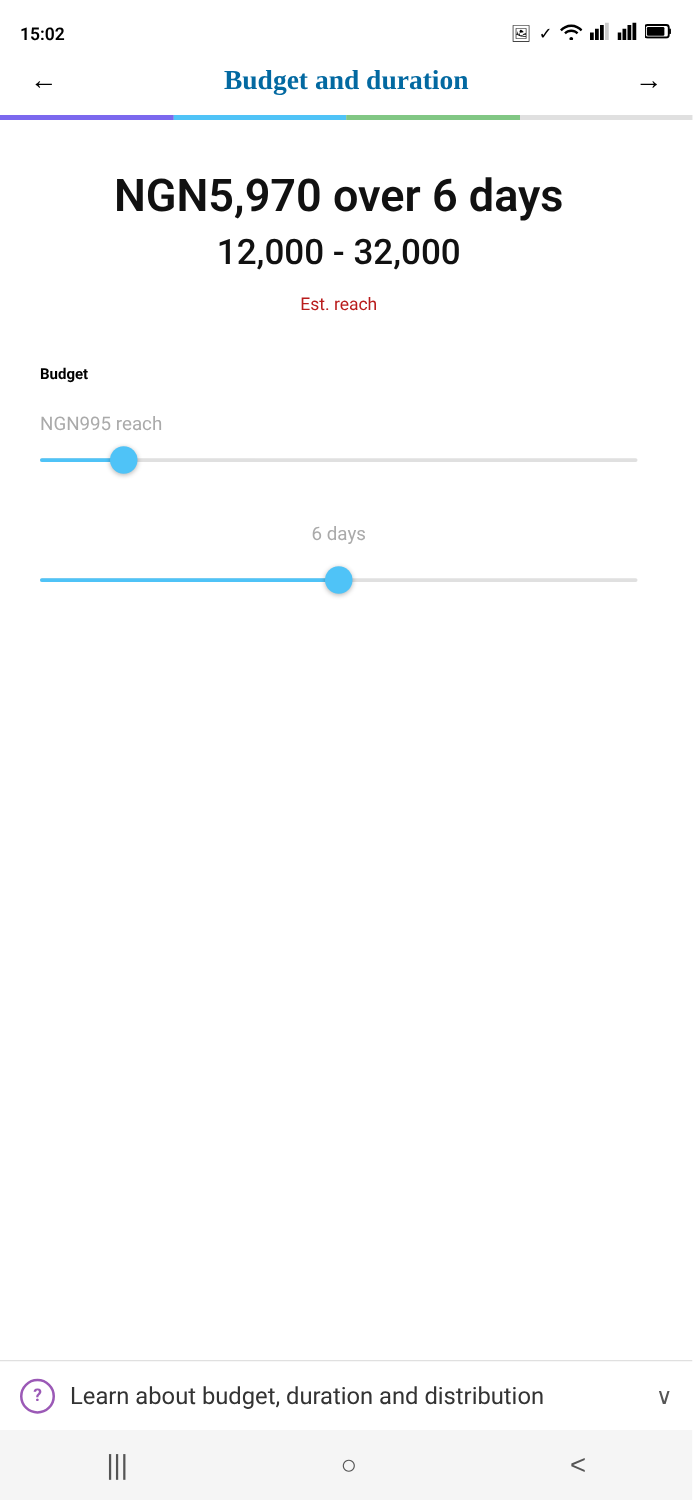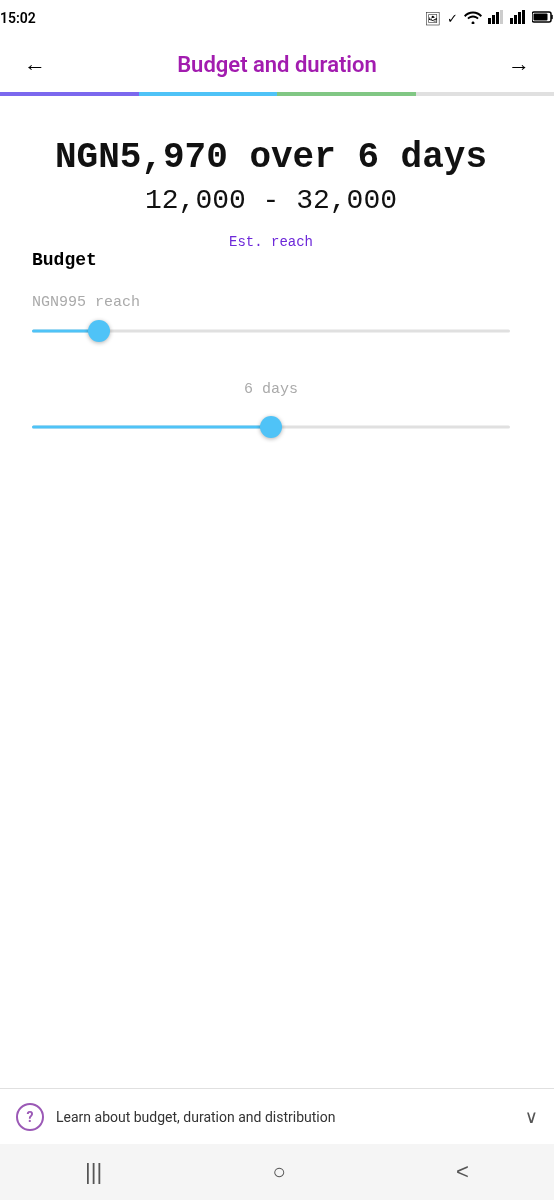--- a/index.html
+++ b/index.html
@@ -15,23 +15,23 @@
       font-family: -apple-system, BlinkMacSystemFont, 'Segoe UI', Roboto, sans-serif;
       overflow: hidden;
       position: relative;
     }
 
     
     .status-bar {
       height: 36px;
       background: #ffffff;
       display: flex;
-      align-items: center;
+      align-items: flex-end;
       justify-content: space-between;
-      padding: 0 0;
+      padding: 0 16px;
     }
 
     .status-time {
       font-size: 14px;
       font-weight: 600;
       color: #000;
     }
 
     .status-icons {
       display: flex;
@@ -46,21 +46,22 @@
       display: flex;
       align-items: center;
       justify-content: space-between;
       padding: 0 16px;
       border-bottom: none;
     }
 
     .header-title {
       font-size: 22px;
       font-weight: 600;
-      color: #a21caf;
+      color: #0369a1;
+      font-family: Liberation Serif, serif;
     }
 
     .header-nav-btn {
       background: none;
       border: none;
       cursor: pointer;
       font-size: 22px;
       color: #000;
       padding: 4px 8px;
     }
@@ -92,21 +93,20 @@
     }
 
     .seg-4 {
       width: 25%;
       background: #e0e0e0;
     }
 
     
     .main-content {
       padding: 40px 44px 0 32px;
-      font-family: Liberation Mono, monospace;
     }
 
     .spend-amount {
       text-align: center;
       font-size: 36px;
       font-weight: 600;
       color: #111;
       margin-bottom: 6px;
       line-height: 1.2;
     }
@@ -122,26 +122,27 @@
       text-align: center;
       font-size: 28px;
       font-weight: 500;
       color: #111;
       margin-bottom: 18px;
     }
 
     .reach-label {
       text-align: center;
       font-size: 14px;
-      color: #6d28d9;
+      color: #b91c1c;
+      margin-bottom: 40px;
     }
 
     
     .section-title {
-      font-size: 18px;
+      font-size: 12px;
       font-weight: 700;
       color: #000;
       margin-bottom: 24px;
     }
 
     .slider-section {
       margin-bottom: 40px;
     }
 
     .slider-value-label {
@@ -178,21 +179,21 @@
       border: 2px solid #9b59b6;
       display: flex;
       align-items: center;
       justify-content: center;
       color: #9b59b6;
       font-size: 14px;
       font-weight: 700;
     }
 
     .help-text {
-      font-size: 14px;
+      font-size: 19px;
       color: #333;
     }
 
     .chevron-down {
       font-size: 18px;
       color: #555;
     }
 
     
     .nav-bar {

